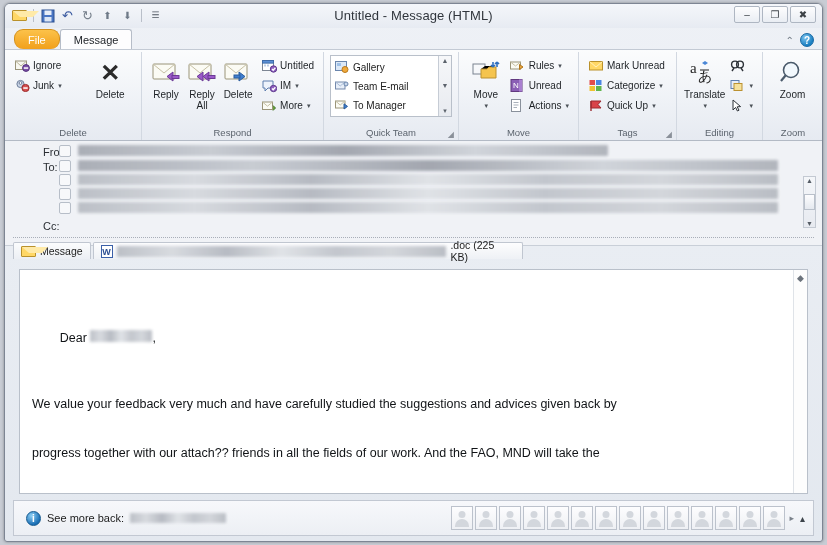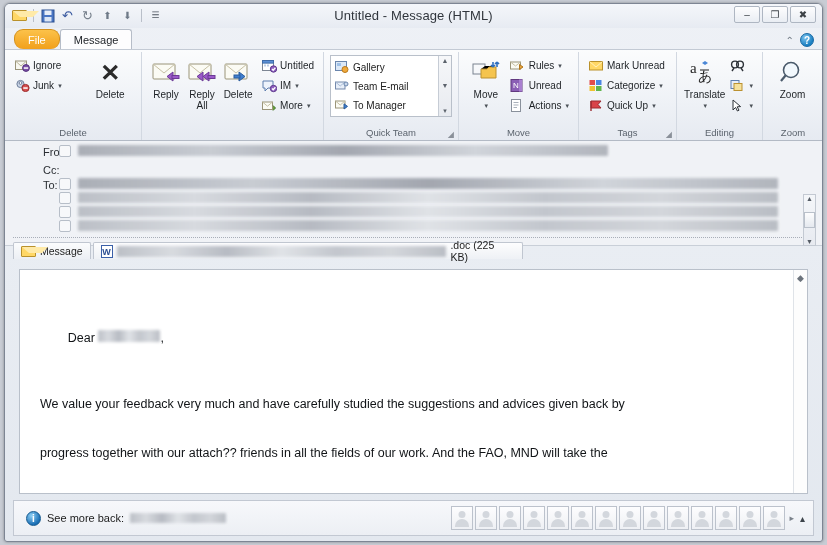--- a/index.html
+++ b/index.html
@@ -161,21 +161,21 @@
 
   
   .bodyarea {
     position:absolute; left:14px; right:14px; top:265px; bottom:47px;
     background:#ffffff; border:1px solid #b9c0ca;
   }
   .bodytext {
     padding:10px 12px; font-size:12.5px; line-height:16.5px; color:#111417;
     white-space:pre-wrap;
   }
-  .bodytext .line { white-space:pre;margin-left:8px; }
+  .bodytext .line { white-space:pre; }
   .bodyscroll {
     position:absolute; right:0; top:0; width:14px; height:100%;
     background:#fdfdfd; border-left:1px solid #dfe3e8;
     display:flex; flex-direction:column; align-items:center; padding-top:3px; gap:3px;
   }
   .bodyscroll .doticon { font-size:9px; color:#6c737c; }
 
   
   .statusbar {
     position:absolute; left:8px; right:8px; bottom:5px; height:36px;
@@ -354,20 +354,21 @@
                   <rect x="0.5" y="3" width="10" height="7.5" fill="#fbfbf4" stroke="#9a9478"></rect>
                   <path d="M0.5 3 L5.5 7.2 L10.5 3" fill="none" stroke="#c6c0a4"></path>
                   <path d="M11 11.5 l2.5 -2.5 l-2.5 -2.5" fill="#67a23a" stroke="#45742a"></path>
                 </svg>
             </span>
             <span>More</span>
             <span class="caret">▾</span>
           </div>
         </div>
       </div>
+      <div class="rg-label">Respond</div>
     </div>
 
     <div class="rgroup" style="width:136px">
       <div class="rg-body">
         <div class="qsbox">
           <div class="qsrow">
             <span class="gl">
               <svg width="14" height="12" viewBox="0 0 14 12">
                   <rect x="0.5" y="0.5" width="11" height="9" fill="#dce8f7" stroke="#6b86ad"></rect>
                   <rect x="2" y="2" width="4" height="3" fill="#9fc1e8"></rect>
@@ -569,24 +570,20 @@
   </div>
 
   <div class="hdr">
     <div class="hrow">
       <div class="hlabel">From:</div>
       <div class="hval">
         <span class="chipbox"></span>
         <span class="blur dark" style="width:530px"></span>
       </div>
     </div>
-    <div class="hrow" style="margin-top:3px">
-      <div class="hlabel">Cc:</div>
-      <div class="hval"></div>
-    </div>
     <div class="hrow">
       <div class="hlabel">To:</div>
       <div class="hval">
         <div style="line-height:14px">
           <span class="chipbox"></span>
           <span class="blur dark" style="width:700px"></span>
         </div>
         <div style="line-height:14px">
           <span class="chipbox"></span>
           <span class="blur" style="width:700px"></span>
@@ -598,20 +595,24 @@
         <div style="line-height:14px">
           <span class="chipbox"></span>
           <span class="blur" style="width:700px"></span>
         </div>
         <div class="recip-scroll">
           <span>▲</span>
           <div class="thumb"></div>
           <span>▼</span>
         </div>
       </div>
+    </div>
+    <div class="hrow" style="margin-top:3px">
+      <div class="hlabel">Cc:</div>
+      <div class="hval"></div>
     </div>
     <div class="dotline"></div>
     <div class="atttabs">
       <div class="atttab">
         <span class="env y"></span>
         <span>Message</span>
       </div>
       <div class="atttab file-att">
         <span class="wicon">W</span>
         <span class="blur" style="width:330px"></span>

